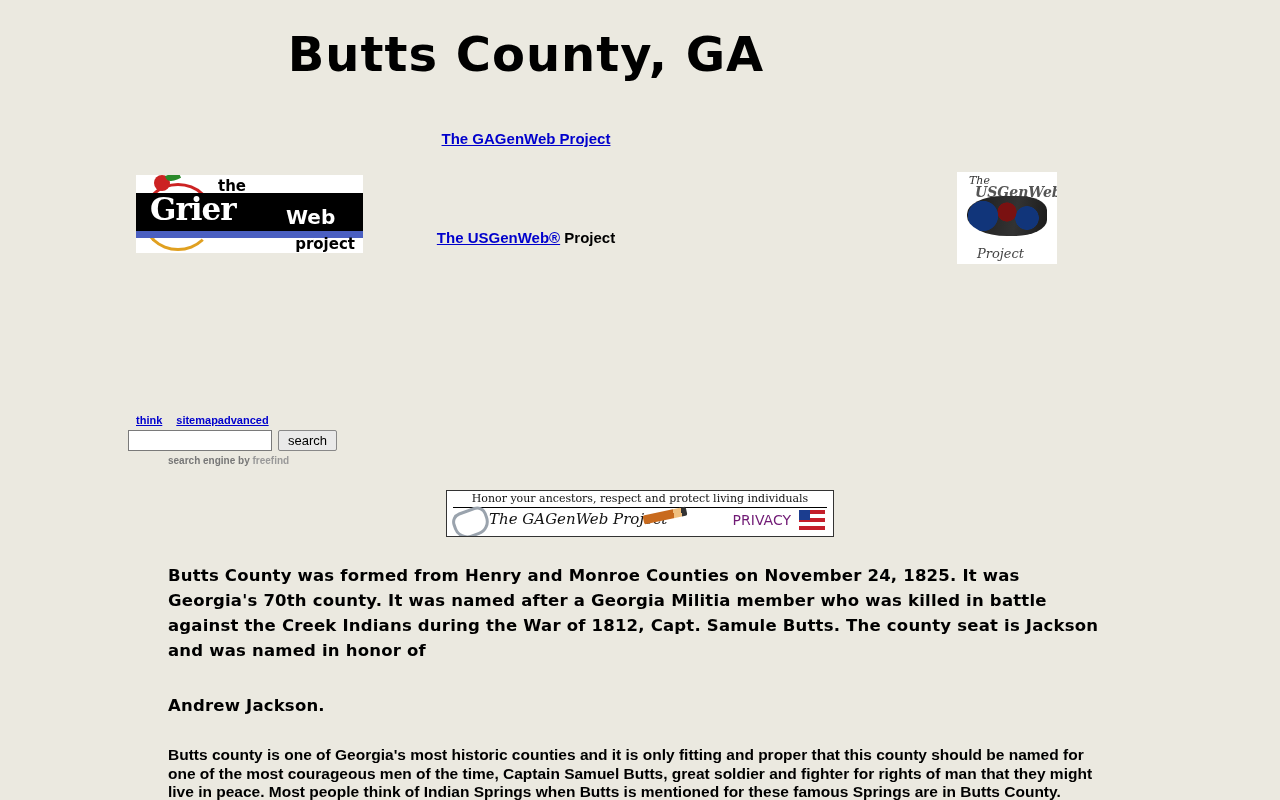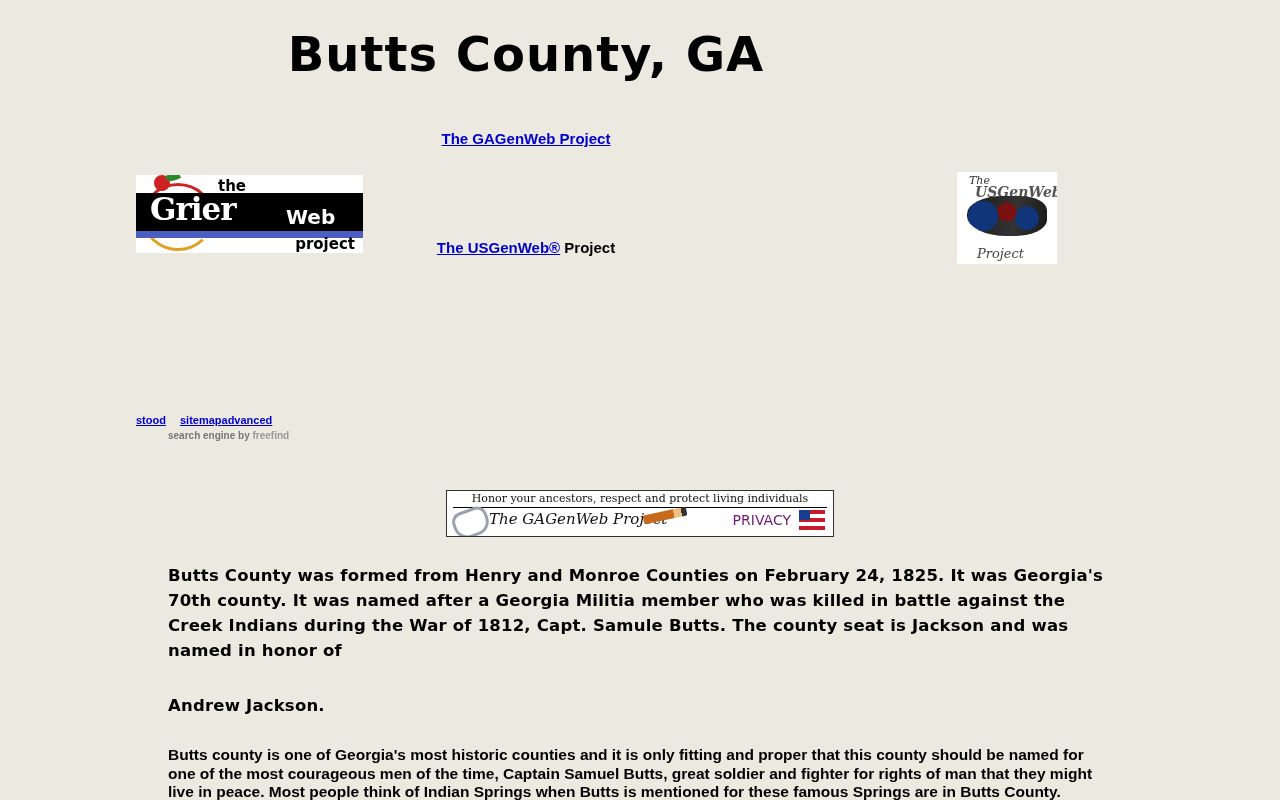--- a/index.html
+++ b/index.html
@@ -48,21 +48,21 @@
     margin-top: 48px;
     text-align: center;
   }
   a.blue {
     color: #0000cc;
     text-decoration: underline;
     font-weight: bold;
     font-size: 15px;
   }
   .usgw-line {
-    margin-top: 40px;
+    margin-top: 30px;
     text-align: center;
     font-size: 15px;
     font-weight: bold;
   }
 
   
   .ga-logo {
     position: absolute;
     left: 136px;
     top: 45px;
@@ -389,36 +389,40 @@
 
     <div class="centerline andline">and</div>
 
     <div class="usgw-line">
       <a class="blue" href="#">The USGenWeb®</a><span> Project</span>
     </div>
   </div>
 
   <div class="searchbox">
     <div class="links">
-      <a class="s1" href="#">stood</a>
+      <a class="s1" href="#">think</a>
       <a class="s2" href="#">sitemap</a>
       <a class="s3" href="#">advanced</a>
+    </div>
+    <div class="row">
+      <input type="text" value="" placeholder="" style="">
+      <button type="button">search</button>
     </div>
     <div class="credit"><span>search engine by </span><span class="ff">freefind</span></div>
   </div>
 
   <div class="privacy">
     <div class="pline1">Honor your ancestors, respect and protect living individuals</div>
     <div class="rule"></div>
     <div class="clip"></div>
     <div class="pga">The GAGenWeb Project</div>
     <div class="pencil"></div>
     <div class="pword">PRIVACY</div>
     <div class="flag"></div>
   </div>
 
   <div class="bodytext">
-    <p class="para-comic">Butts County was formed from Henry and Monroe Counties on February 24, 1825. It was Georgia's 70th county. It was named after a Georgia Militia member who was killed in battle against the Creek Indians during the War of 1812, Capt. Samule Butts. The county seat is Jackson and was named in honor of</p>
+    <p class="para-comic">Butts County was formed from Henry and Monroe Counties on November 24, 1825. It was Georgia's 70th county. It was named after a Georgia Militia member who was killed in battle against the Creek Indians during the War of 1812, Capt. Samule Butts. The county seat is Jackson and was named in honor of</p>
     <p class="para-comic second">Andrew Jackson.</p>
     <p class="para-plain">Butts county is one of Georgia's most historic counties and it is only fitting and proper that this county should be named for one of the most courageous men of the time, Captain Samuel Butts, great soldier and fighter for rights of man that they might live in peace. Most people think of Indian Springs when Butts is mentioned for these famous Springs are in Butts County. Others perhaps think of the historic old home of Robert Grier which stood on the very spot where the First National Bank of Jackson stands today. Jackson, too, comes to our mind when Butts County is mentioned for it is the county seat</p>
   </div>
 
 </div>
 
 </body></html>

